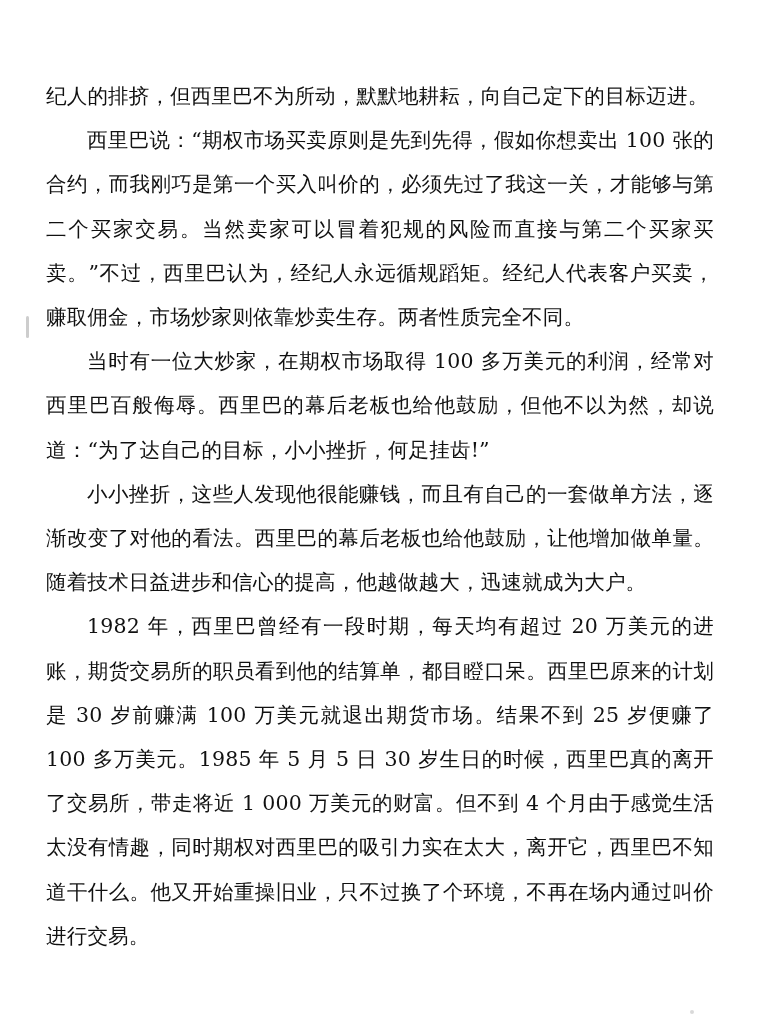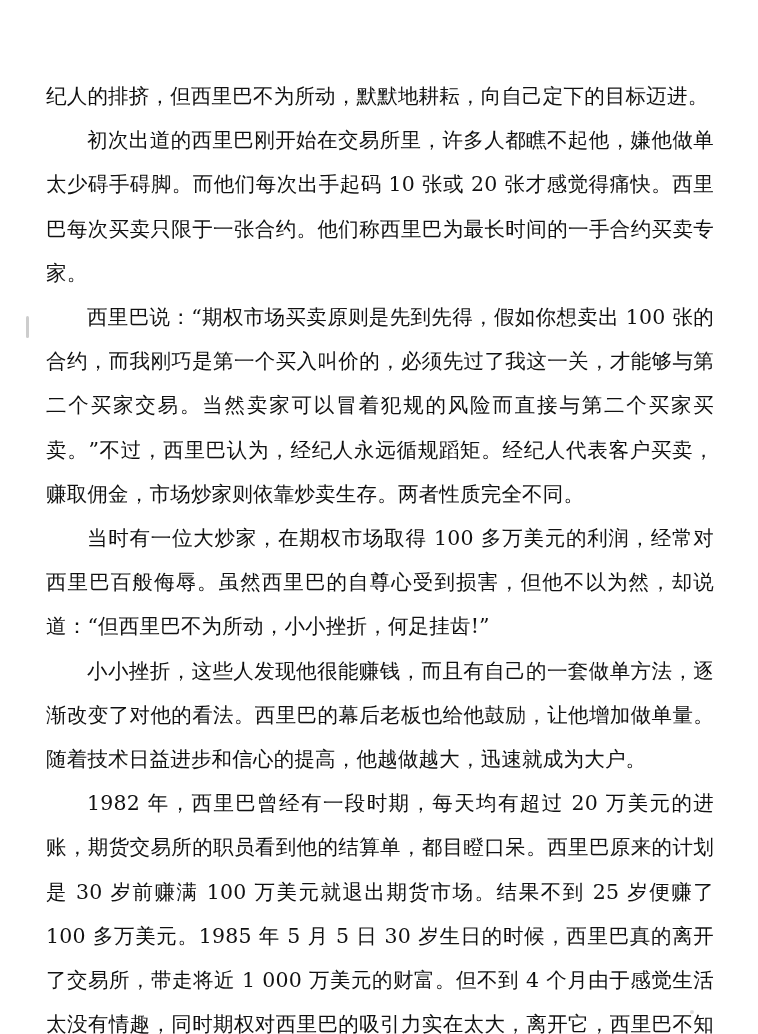--- a/index.html
+++ b/index.html
@@ -59,21 +59,20 @@
 <body>
 
 <div class="page">
 
   <div class="mark-left"></div>
   <div class="speck" style="left:690px; top:962px; width:4px; height:4px;"></div>
   <div class="speck" style="left:120px; top:1018px; width:3px; height:3px;"></div>
 
   <div class="page-body">
     <p class="para">纪人的排挤，但西里巴不为所动，默默地耕耘，向自己定下的目标迈进。</p>
-    <p class="para indent">初次出道的西里巴刚开始在交易所里，许多人都瞧不起他，嫌他做单太少碍手碍脚。而他们每次出手起码 10 张或 20 张才感觉得痛快。西里巴每次买卖只限于一张合约。他们称西里巴为最长时间的一手合约买卖专家。</p>
     <p class="para indent">西里巴说：“期权市场买卖原则是先到先得，假如你想卖出 100 张的合约，而我刚巧是第一个买入叫价的，必须先过了我这一关，才能够与第二个买家交易。当然卖家可以冒着犯规的风险而直接与第二个买家买卖。”不过，西里巴认为，经纪人永远循规蹈矩。经纪人代表客户买卖，赚取佣金，市场炒家则依靠炒卖生存。两者性质完全不同。</p>
-    <p class="para indent">当时有一位大炒家，在期权市场取得 100 多万美元的利润，经常对西里巴百般侮辱。虽然西里巴的自尊心受到损害，但他不以为然，却说道：“但西里巴不为所动，小小挫折，何足挂齿!”</p>
+    <p class="para indent">当时有一位大炒家，在期权市场取得 100 多万美元的利润，经常对西里巴百般侮辱。西里巴的幕后老板也给他鼓励，但他不以为然，却说道：“为了达自己的目标，小小挫折，何足挂齿!”</p>
     <p class="para indent">小小挫折，这些人发现他很能赚钱，而且有自己的一套做单方法，逐渐改变了对他的看法。西里巴的幕后老板也给他鼓励，让他增加做单量。随着技术日益进步和信心的提高，他越做越大，迅速就成为大户。</p>
     <p class="para indent">1982 年，西里巴曾经有一段时期，每天均有超过 20 万美元的进账，期货交易所的职员看到他的结算单，都目瞪口呆。西里巴原来的计划是 30 岁前赚满 100 万美元就退出期货市场。结果不到 25 岁便赚了 100 多万美元。1985 年 5 月 5 日 30 岁生日的时候，西里巴真的离开了交易所，带走将近 1 000 万美元的财富。但不到 4 个月由于感觉生活太没有情趣，同时期权对西里巴的吸引力实在太大，离开它，西里巴不知道干什么。他又开始重操旧业，只不过换了个环境，不再在场内通过叫价进行交易。</p>
 
   </div>
 
 </div>
 
 </body></html>

